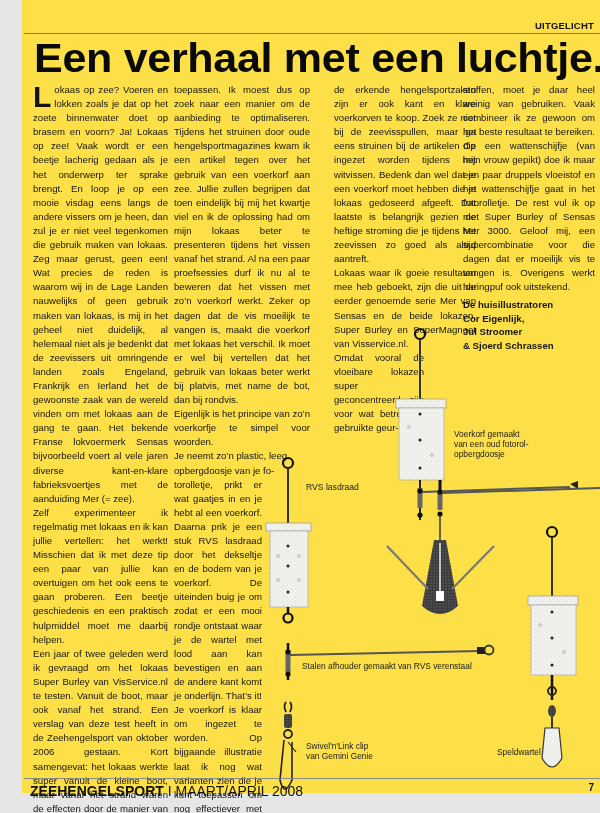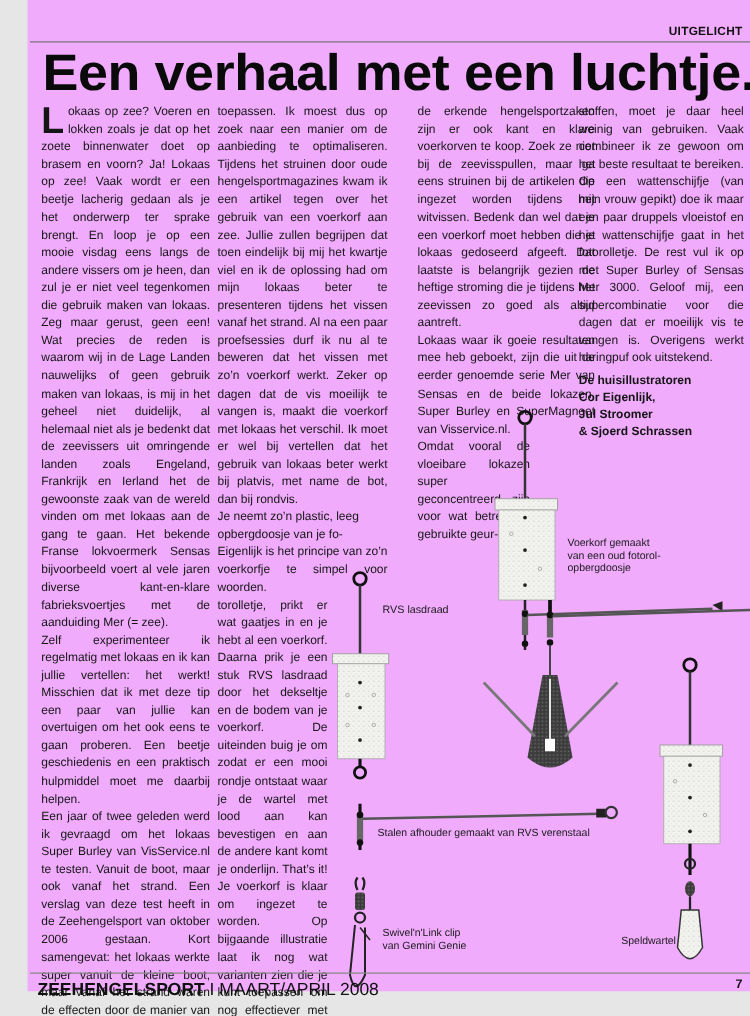--- a/index.html
+++ b/index.html
@@ -1,17 +1,17 @@
 <!DOCTYPE html>
 <html><head>
 <meta charset="utf-8">
 <style>
   html,body{margin:0;padding:0;}
   body{width:600px;height:813px;background:#e6e6e6;position:relative;overflow:hidden;font-family:"Liberation Sans",sans-serif;color:#111;}
-  .page{position:absolute;left:22px;top:0;width:578px;height:793px;background:#f0abfc;}
+  .page{position:absolute;left:22px;top:0;width:578px;height:793px;background:#fde047;}
   .section-label{position:absolute;right:6px;top:20px;font-weight:bold;font-size:9.5px;letter-spacing:0.2px;}
   .top-rule{position:absolute;left:2px;right:0;top:33px;border-top:1px solid #777;}
   .headline{position:absolute;left:12px;top:36px;margin:0;font-family:"Liberation Sans",sans-serif;font-weight:900;font-size:41px;line-height:44px;letter-spacing:-0.3px;color:#0a0a0a;white-space:nowrap;transform:scaleX(1.05);transform-origin:left top;}
   .col{position:absolute;top:83px;font-size:9.6px;line-height:14.1px;text-align:justify;color:#151515;}
   .col p{margin:0;}
   .col1{left:11px;width:135px;}
   .col2{left:152px;width:136px;}
   .col3{left:312px;width:142px;}
   .col4{left:441px;width:132px;}
   .dropcap{float:left;font-size:30px;line-height:24px;font-weight:bold;margin:2px 3px -2px 0;}
@@ -33,22 +33,22 @@
   <h1 class="headline">Een verhaal met een luchtje...</h1>
 
   <div class="col col1">
     <p><span class="dropcap">L</span><span>okaas op zee? Voeren en lokken zoals je dat op het zoete binnenwater doet op brasem en voorn? Ja! Lokaas op zee! Vaak wordt er een beetje lacherig gedaan als je het onderwerp ter sprake brengt. En loop je op een mooie visdag eens langs de andere vissers om je heen, dan zul je er niet veel tegenkomen die gebruik maken van lokaas. Zeg maar gerust, geen een! Wat precies de reden is waarom wij in de Lage Landen nauwelijks of geen gebruik maken van lokaas, is mij in het geheel niet duidelijk, al helemaal niet als je bedenkt dat de zeevissers uit omringende landen zoals Engeland, Frankrijk en Ierland het de gewoonste zaak van de wereld vinden om met lokaas aan de gang te gaan. Het bekende Franse lokvoermerk Sensas bijvoorbeeld voert al vele jaren diverse kant-en-klare fabrieksvoertjes met de aanduiding Mer (= zee).</span></p>
     <p>Zelf experimenteer ik regelmatig met lokaas en ik kan jullie vertellen: het werkt! Misschien dat ik met deze tip een paar van jullie kan overtuigen om het ook eens te gaan proberen. Een beetje geschiedenis en een praktisch hulpmiddel moet me daarbij helpen.</p>
     <p>Een jaar of twee geleden werd ik gevraagd om het lokaas Super Burley van VisService.nl te testen. Vanuit de boot, maar ook vanaf het strand. Een verslag van deze test heeft in de Zeehengelsport van oktober 2006 gestaan. Kort samengevat: het lokaas werkte super vanuit de kleine boot, maar vanaf het strand waren de effecten door de manier van aanbieden minder. Vooral dat laatste intrigeerde me mateloos, daar ik het juist graag vanaf de kant wilde gaan</p>
   </div>
 
   <div class="col col2">
     <p>toepassen. Ik moest dus op zoek naar een manier om de aanbieding te optimaliseren. Tijdens het struinen door oude hengelsportmagazines kwam ik een artikel tegen over het gebruik van een voerkorf aan zee. Jullie zullen begrijpen dat toen eindelijk bij mij het kwartje viel en ik de oplossing had om mijn lokaas beter te presenteren tijdens het vissen vanaf het strand. Al na een paar proefsessies durf ik nu al te beweren dat het vissen met zo’n voerkorf werkt. Zeker op dagen dat de vis moeilijk te vangen is, maakt die voerkorf met lokaas het verschil. Ik moet er wel bij vertellen dat het gebruik van lokaas beter werkt bij platvis, met name de bot, dan bij rondvis.</p>
+    <p>Eigenlijk is het principe van zo’n voerkorfje te simpel voor woorden.</p>
     <p style="text-align:left">Je neemt zo’n plastic, leeg opbergdoosje van je fo-</p>
-    <p>Eigenlijk is het principe van zo’n voerkorfje te simpel voor woorden.</p>
     <p class="narrow">torolletje, prikt er wat gaatjes in en je hebt al een voerkorf. Daarna prik je een stuk RVS lasdraad door het dekseltje en de bodem van je voerkorf. De uiteinden buig je om zodat er een mooi rondje ontstaat waar je de wartel met lood aan kan bevestigen en aan de andere kant komt je onderlijn. That’s it! Je voerkorf is klaar om ingezet te worden. Op bijgaande illustratie laat ik nog wat varianten zien die je kunt toepassen om nog effectiever met je voerkorf aan de gang te gaan. Via</p>
   </div>
 
   <div class="col col3">
     <p>de erkende hengelsportzaken zijn er ook kant en klare voerkorven te koop. Zoek ze niet bij de zeevisspullen, maar ga eens struinen bij de artikelen die ingezet worden tijdens het witvissen. Bedenk dan wel dat je een voerkorf moet hebben die je lokaas gedoseerd afgeeft. Dat laatste is belangrijk gezien de heftige stroming die je tijdens het zeevissen zo goed als altijd aantreft.</p>
     <p>Lokaas waar ik goeie resultaten mee heb geboekt, zijn die uit de eerder genoemde serie Mer van Sensas en de beide lokazen, Super Burley en SuperMagneet van Visservice.nl.</p>
     <p class="narrow3">Omdat vooral de vloeibare lokazen super geconcentreerd zijn voor wat betreft de gebruikte geur-</p>
   </div>
 
   <div class="col col4">

